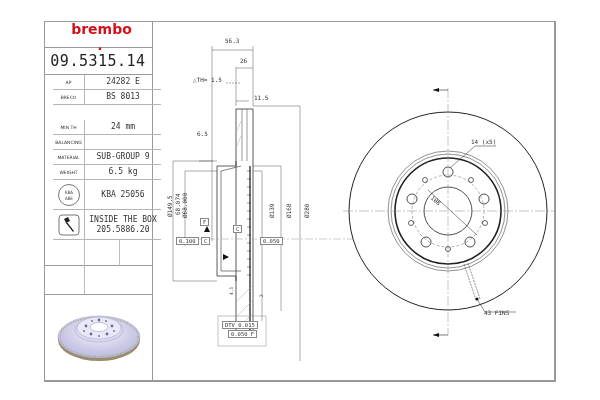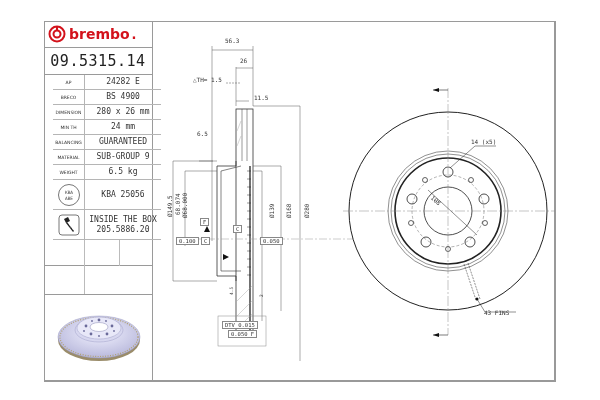--- a/index.html
+++ b/index.html
@@ -1,19 +1,19 @@
 <!DOCTYPE html>
 <html><head>
 <meta charset="utf-8">
 <style>
   html,body{margin:0;padding:0;background:#fff;}
   body{width:600px;height:400px;position:relative;overflow:hidden;font-family:"DejaVu Sans Mono","Liberation Mono",monospace;color:#222;}
   .frame{position:absolute;left:44px;top:21px;width:512px;height:361px;border:1px solid #9a9a9a;border-right:2px solid #999;border-bottom:2px solid #999;box-sizing:border-box;}
   .left{position:absolute;left:44px;top:21px;width:109px;height:361px;border-right:1px solid #9a9a9a;box-sizing:border-box;}
-  .logo-cell{position:absolute;left:0;top:0;width:108px;height:27px;border-bottom:1px solid #9a9a9a;display:flex;align-items:center;padding-left:4px;box-sizing:border-box;}
+  .logo-cell{position:absolute;left:0;top:0;width:108px;height:27px;border-bottom:1px solid #9a9a9a;display:flex;align-items:center;padding-left:4px;box-sizing:border-box;flex-direction:column;}
   .logo-text{font-family:"DejaVu Sans",sans-serif;font-weight:bold;color:#d3121b;font-size:14px;letter-spacing:0px;margin-left:3px;}
   .logo-dot{color:#d3121b;font-size:14px;font-weight:bold;}
   .code-cell{position:absolute;left:0;top:27px;width:108px;height:27px;border-bottom:1px solid #9a9a9a;display:flex;align-items:center;justify-content:center;font-size:15px;letter-spacing:0.5px;box-sizing:border-box;}
   .spec{position:absolute;left:9px;width:108px;border-bottom:1px solid #b5b5b5;display:flex;box-sizing:border-box;}
   .spec .k{width:32px;border-right:1px solid #b5b5b5;font-family:"DejaVu Sans",sans-serif;font-size:4.5px;display:flex;align-items:center;justify-content:center;text-align:center;color:#333;box-sizing:border-box;}
   .spec .v{flex:1;font-size:8px;display:flex;align-items:center;justify-content:center;color:#333;text-align:center;line-height:10px;}
   .blank{position:absolute;left:0;width:108px;border-bottom:1px solid #9a9a9a;box-sizing:border-box;}
   .vline{position:absolute;background:#bbb;width:1px;}
   .disc-img{position:absolute;left:12px;top:285px;}
   svg text{font-family:"DejaVu Sans Mono","Liberation Mono",monospace;}
@@ -37,33 +37,28 @@
       <span class="logo-dot">.</span>
   </div>
   <div class="code-cell">09.5315.14</div>
 
   <div class="spec" style="top:54px;height:15px">
     <div class="k">AP</div>
     <div class="v">24282 E</div>
   </div>
   <div class="spec" style="top:69px;height:15px">
     <div class="k">BRECO</div>
-    <div class="v">BS 4900</div>
-  </div>
-  <div class="spec" style="top:84px;height:15px">
-    <div class="k">DIMENSION</div>
-    <div class="v">280 x 26 mm</div>
+    <div class="v">BS 8013</div>
   </div>
   <div class="spec" style="top:99px;height:15px">
     <div class="k">MIN TH</div>
     <div class="v">24 mm</div>
   </div>
   <div class="spec" style="top:114px;height:15px">
     <div class="k">BALANCING</div>
-    <div class="v">GUARANTEED</div>
   </div>
   <div class="spec" style="top:129px;height:15px">
     <div class="k">MATERIAL</div>
     <div class="v">SUB-GROUP 9</div>
   </div>
   <div class="spec" style="top:144px;height:15px">
     <div class="k">WEIGHT</div>
     <div class="v">6.5 kg</div>
   </div>
 

